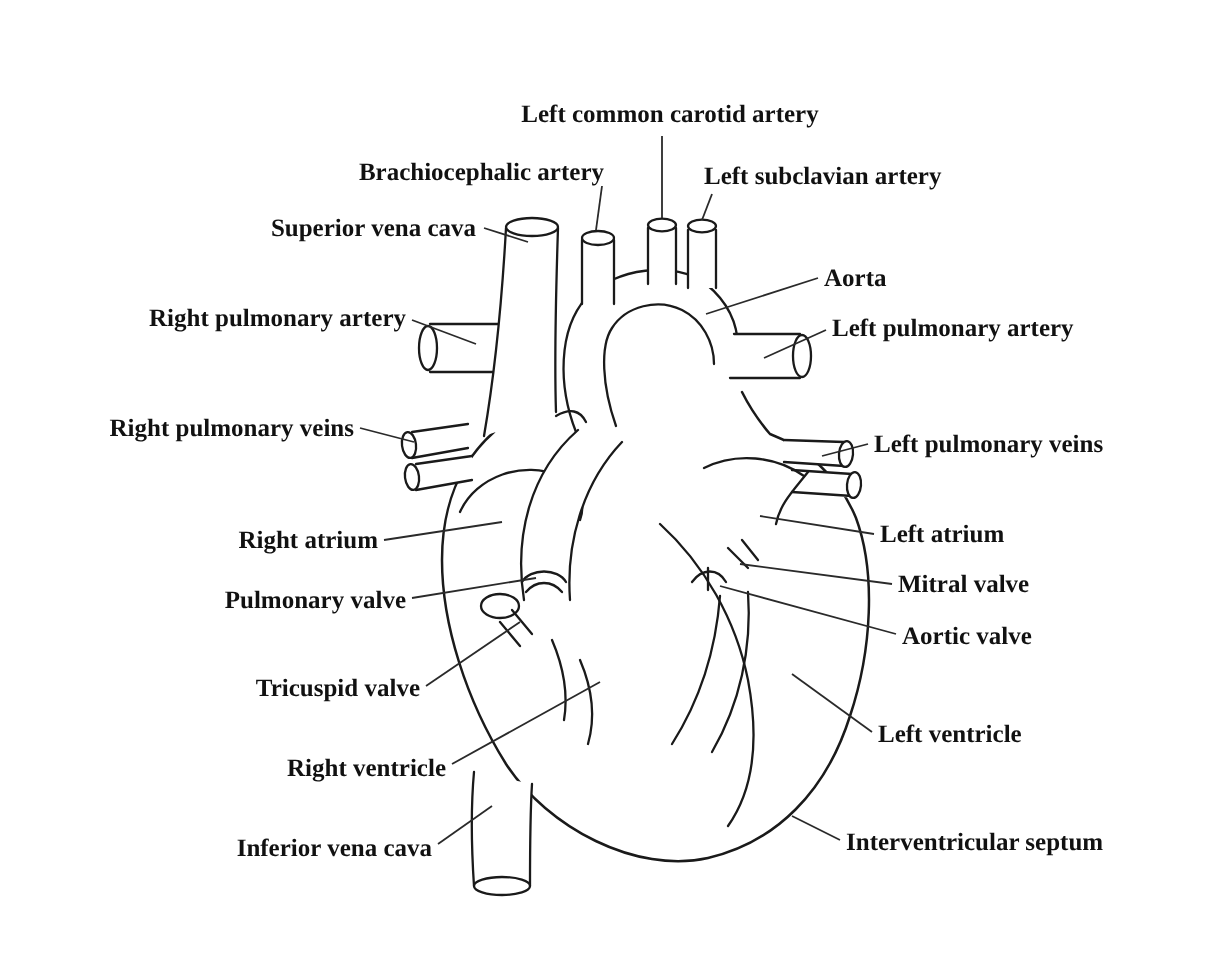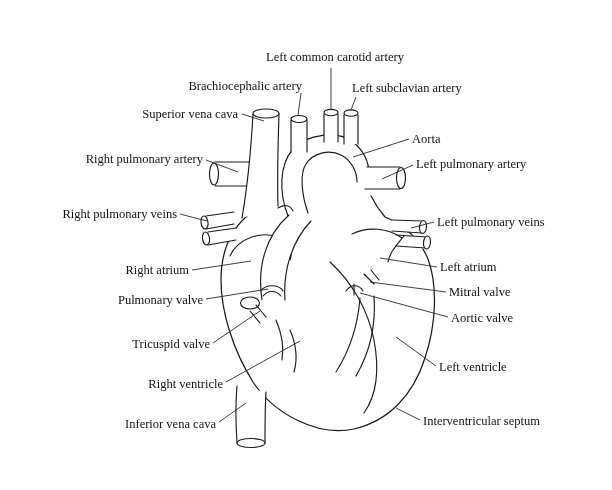--- a/index.html
+++ b/index.html
@@ -8,20 +8,21 @@
     background: #ffffff;
     width: 612px;
     height: 490px;
     overflow: hidden;
   }
   .stage {
     position: relative;
     width: 612px;
     height: 460px;
     background: #ffffff;
+    font-weight: bold;
   }
   svg { display: block; }
   
   .s  { fill: none; stroke: #1a1a1a; stroke-width: 1.15; stroke-linecap: round; stroke-linejoin: round; }
   .f  { fill: #ffffff; stroke: none; }
   .sf { fill: #ffffff; stroke: #1a1a1a; stroke-width: 1.15; stroke-linejoin: round; }
   .bodyfill { fill: #ffffff; stroke: #1a1a1a; stroke-width: 1.25; stroke-linecap: round; stroke-linejoin: round; }
   .leader { stroke: #2a2a2a; stroke-width: 0.9; fill: none; }
   .lbl {
     font-family: "Liberation Serif", "DejaVu Serif", serif;

